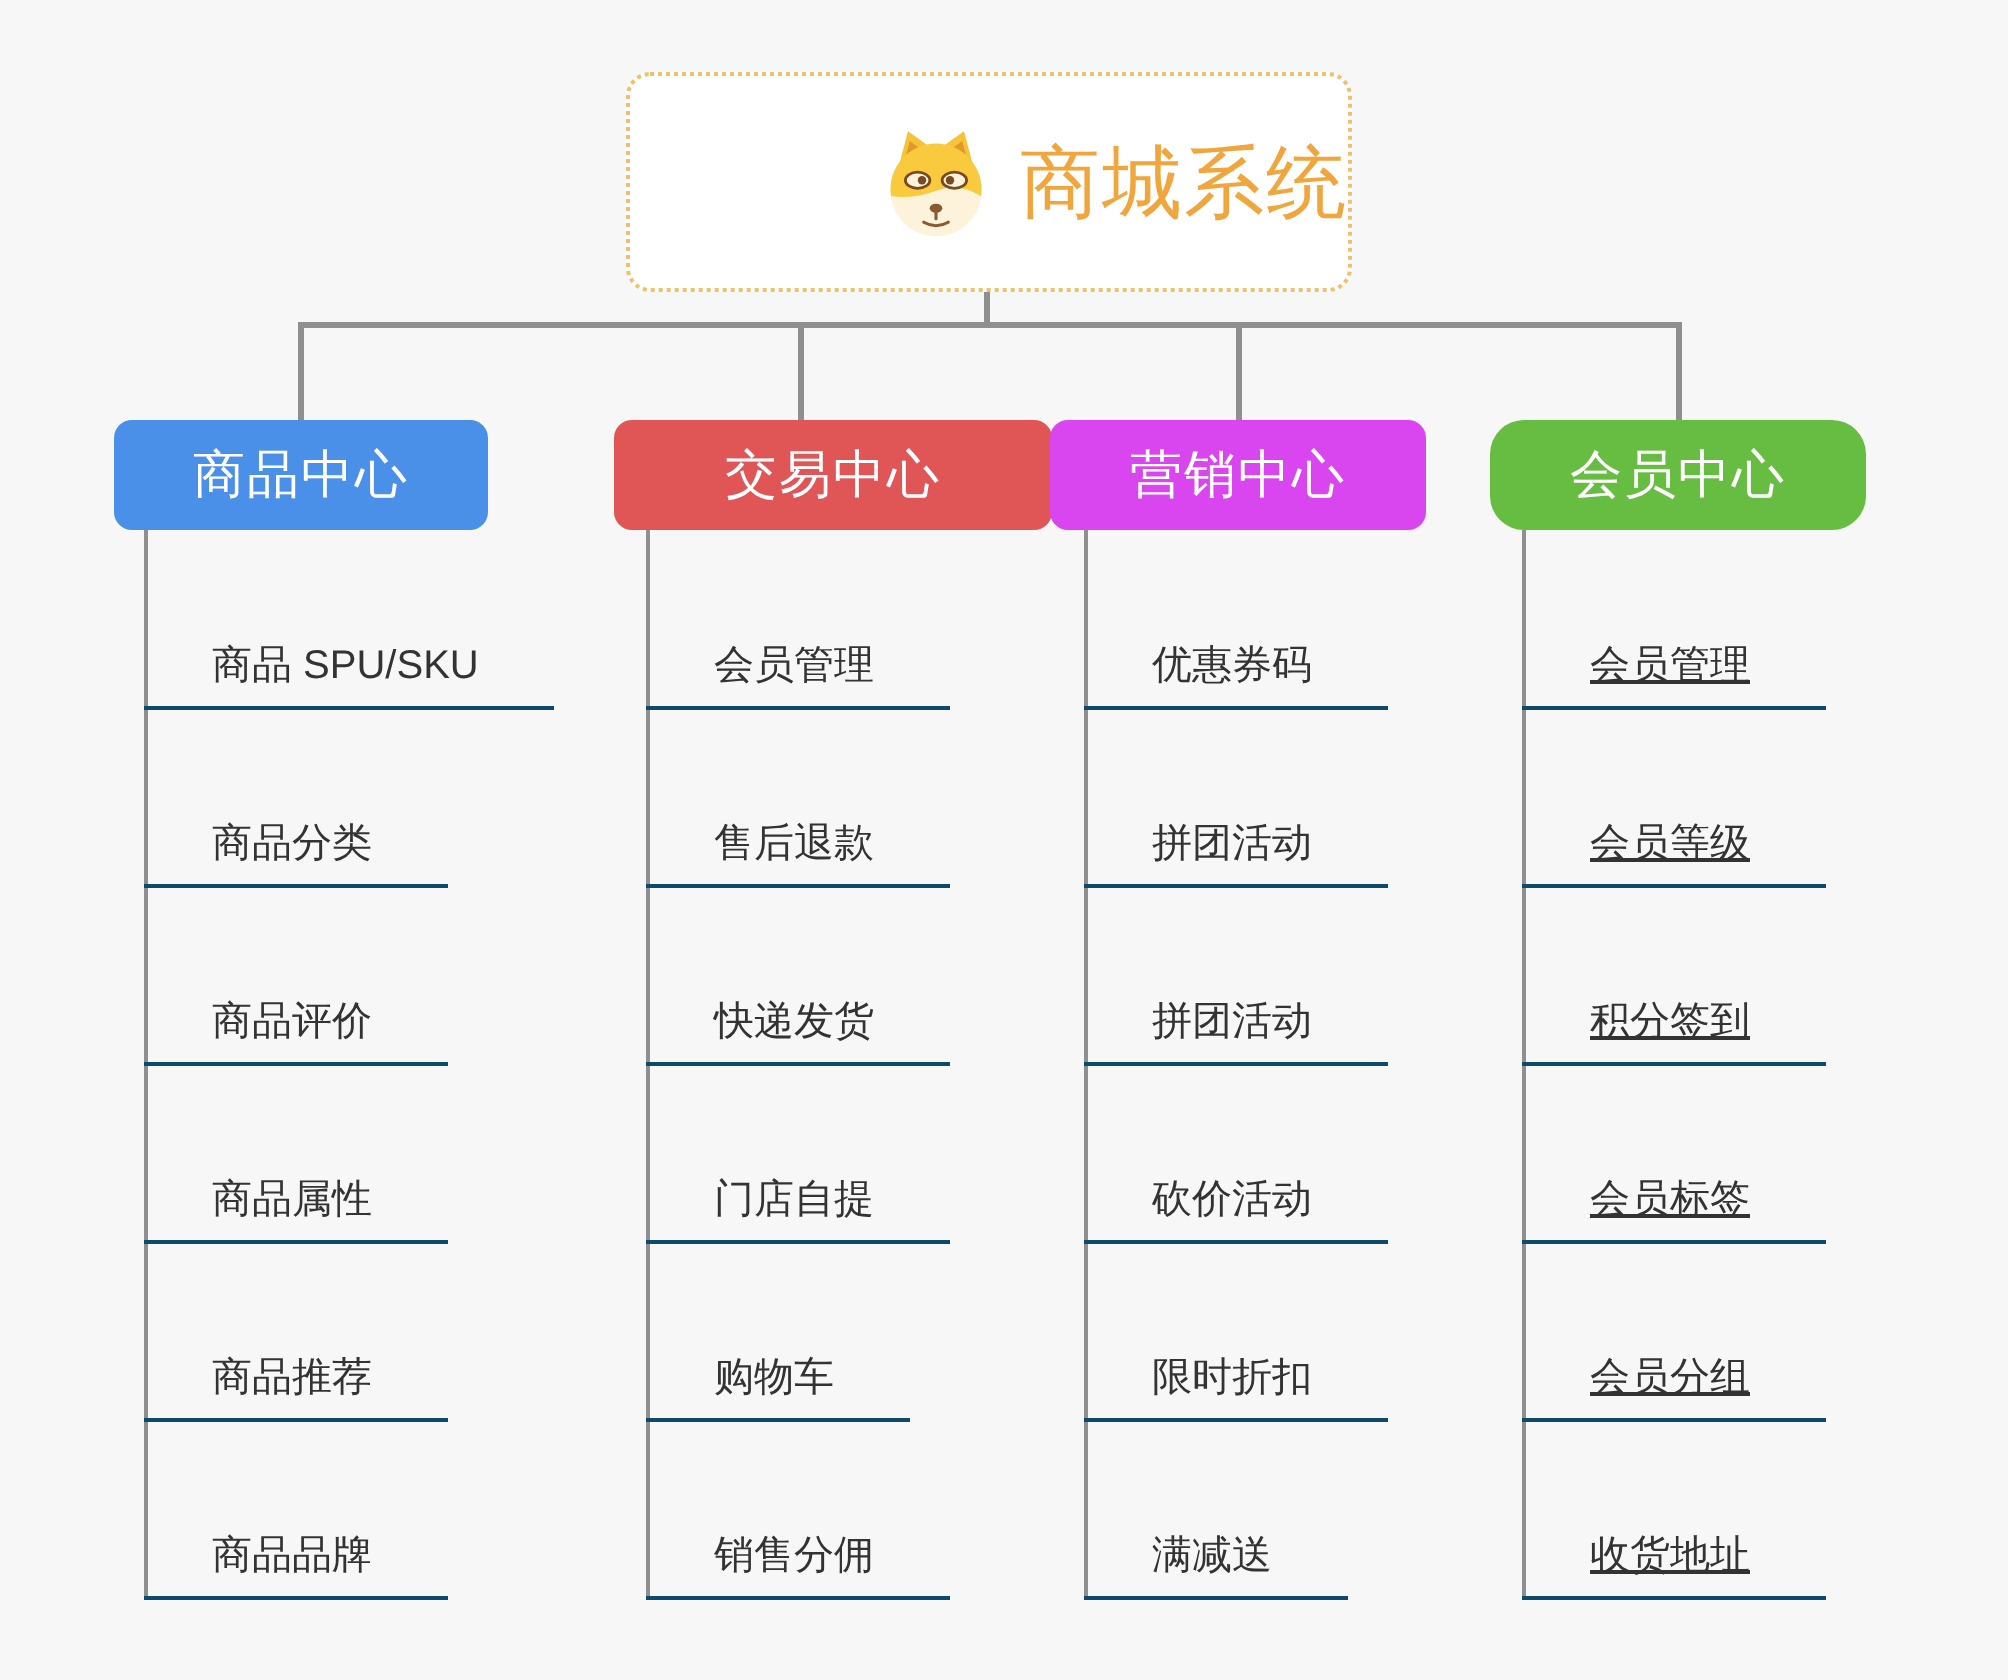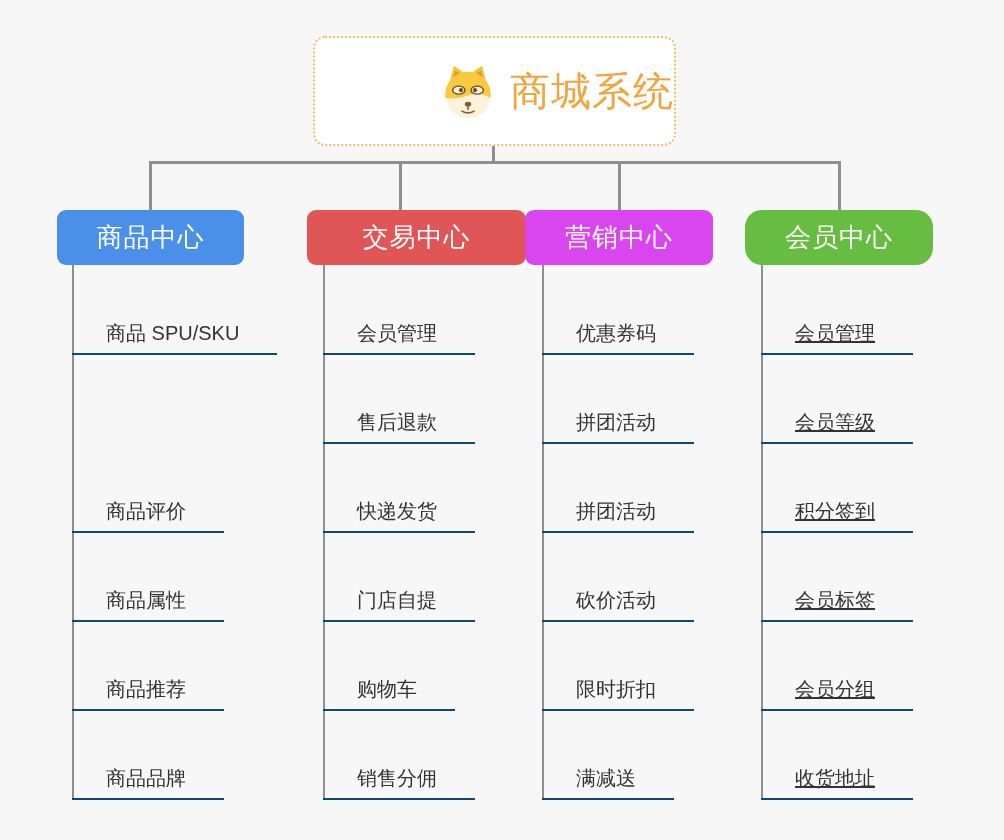--- a/index.html
+++ b/index.html
@@ -109,20 +109,21 @@
   <div class="line rail" style="left:323px;"></div>
   <div class="line rail" style="left:542px;"></div>
   <div class="line rail" style="left:761px;"></div>
 
   <div class="branch b1" style="background-color: rgb(74, 143, 232);">商品中心</div>
   <div class="branch b2" style="background-color: rgb(224, 86, 86);">交易中心</div>
   <div class="branch b3" style="background-color: #d946ef;">营销中心</div>
   <div class="branch b4" style="background-color: rgb(103, 189, 65); border-radius: 17px;">会员中心</div>
 
   <div class="leaf c1 r1">商品 SPU/SKU</div>
+  <div class="leaf c1 r2">商品分类</div>
   <div class="leaf c1 r3">商品评价</div>
   <div class="leaf c1 r4">商品属性</div>
   <div class="leaf c1 r5">商品推荐</div>
   <div class="leaf c1 r6">商品品牌</div>
 
   <div class="leaf c2 r1">会员管理</div>
   <div class="leaf c2 r2">售后退款</div>
   <div class="leaf c2 r3">快递发货</div>
   <div class="leaf c2 r4">门店自提</div>
   <div class="leaf c2 r5">购物车</div>

